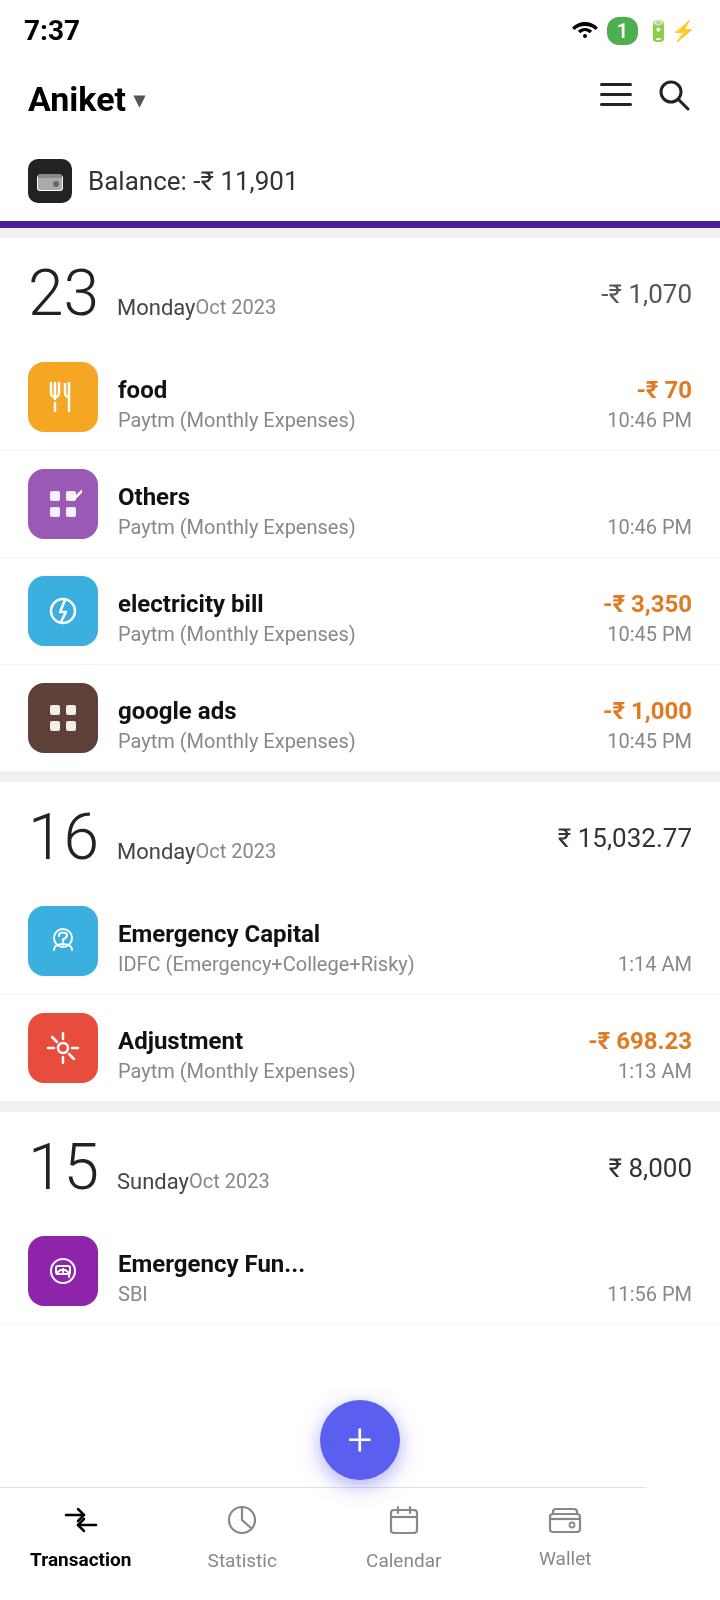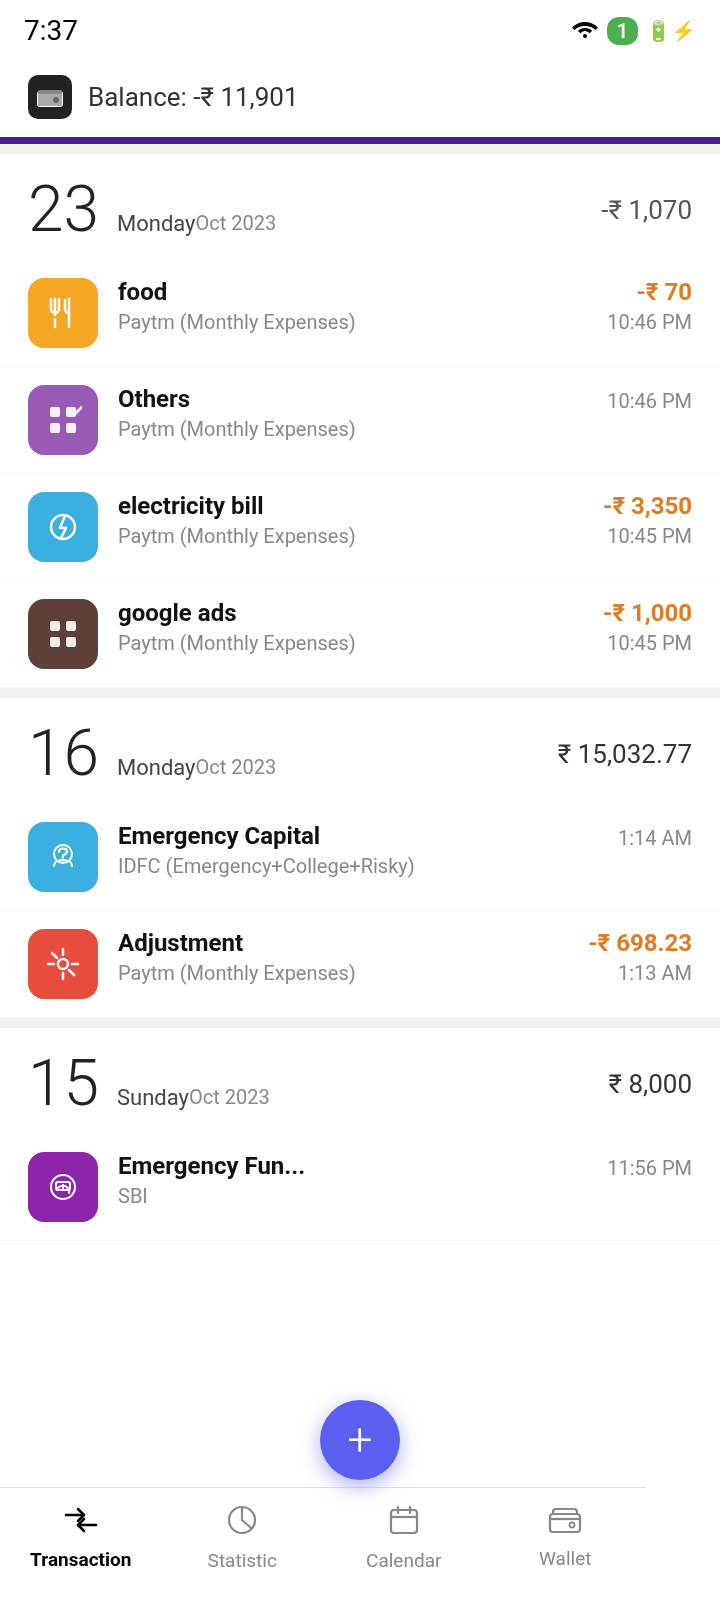--- a/index.html
+++ b/index.html
@@ -16,21 +16,21 @@
     
     .status-bar {
       display: flex;
       justify-content: space-between;
       align-items: center;
       padding: 14px 24px 10px 24px;
       background: #fff;
     }
     .status-time {
       font-size: 28px;
-      font-weight: 400;
+      font-weight: 700;
       color: #000;
     }
     .status-icons {
       display: flex;
       align-items: center;
       gap: 8px;
       font-size: 22px;
       color: #000;
     }
     .status-badge {
@@ -145,21 +145,21 @@
     .date-total.negative {
       color: #555;
     }
     .date-total.positive {
       color: #333;
     }
 
     
     .transaction-item {
       display: flex;
-      align-items: flex-start;
+      align-items: flex-end;
       padding: 18px 28px;
       background: #fff;
       border-bottom: 1px solid #f5f5f5;
       gap: 20px;
     }
     .tx-icon {
       width: 70px;
       height: 70px;
       border-radius: 16px;
       display: flex;
@@ -281,20 +281,41 @@
           <path d="M14 4C9 4 4.5 6 1 9.5l2.5 2.5C6 9.5 9.8 8 14 8s8 1.5 10.5 4L27 9.5C23.5 6 19 4 14 4z" fill="#000"></path>
           <path d="M14 10c-2.8 0-5.3 1.1-7.2 2.8l2.5 2.5C10.6 14 12.2 13 14 13s3.4 1 4.7 2.3l2.5-2.5C19.3 11.1 16.8 10 14 10z" fill="#000"></path>
           <circle cx="14" cy="18" r="2" fill="#000"></circle>
         </svg>
       </span>
       <span class="status-badge">1</span>
       <span style="font-size:20px;">🔋⚡</span>
     </div>
   </div>
 
+  <div class="header">
+    <div class="header-title">
+      <span>Aniket</span>
+      <span class="chevron">▾</span>
+    </div>
+    <div class="header-icons">
+      <span class="header-icon">
+        <svg width="36" height="30" viewBox="0 0 36 30" fill="none">
+          <rect x="2" y="3" width="32" height="3" rx="1.5" fill="#222"></rect>
+          <rect x="2" y="13" width="32" height="3" rx="1.5" fill="#222"></rect>
+          <rect x="2" y="23" width="32" height="3" rx="1.5" fill="#222"></rect>
+        </svg>
+      </span>
+      <span class="header-icon">
+        <svg width="36" height="36" viewBox="0 0 36 36" fill="none">
+          <circle cx="15" cy="15" r="10" stroke="#222" stroke-width="3" fill="none"></circle>
+          <line x1="23" y1="23" x2="32" y2="32" stroke="#222" stroke-width="3" stroke-linecap="round"></line>
+        </svg>
+      </span>
+    </div>
+  </div>
 
   <div class="balance-bar">
     <div class="wallet-icon-small">
       <svg width="28" height="22" viewBox="0 0 28 22" fill="none">
         <rect x="1" y="5" width="26" height="16" rx="3" fill="#fff" stroke="#fff" stroke-width="0"></rect>
         <path d="M2 8h24V18a2 2 0 01-2 2H4a2 2 0 01-2-2V8z" fill="#aaa"></path>
         <path d="M2 8V6a2 2 0 012-2h20a2 2 0 012 2v2" fill="#888"></path>
         <circle cx="20" cy="14" r="3" fill="#666"></circle>
       </svg>
     </div>

